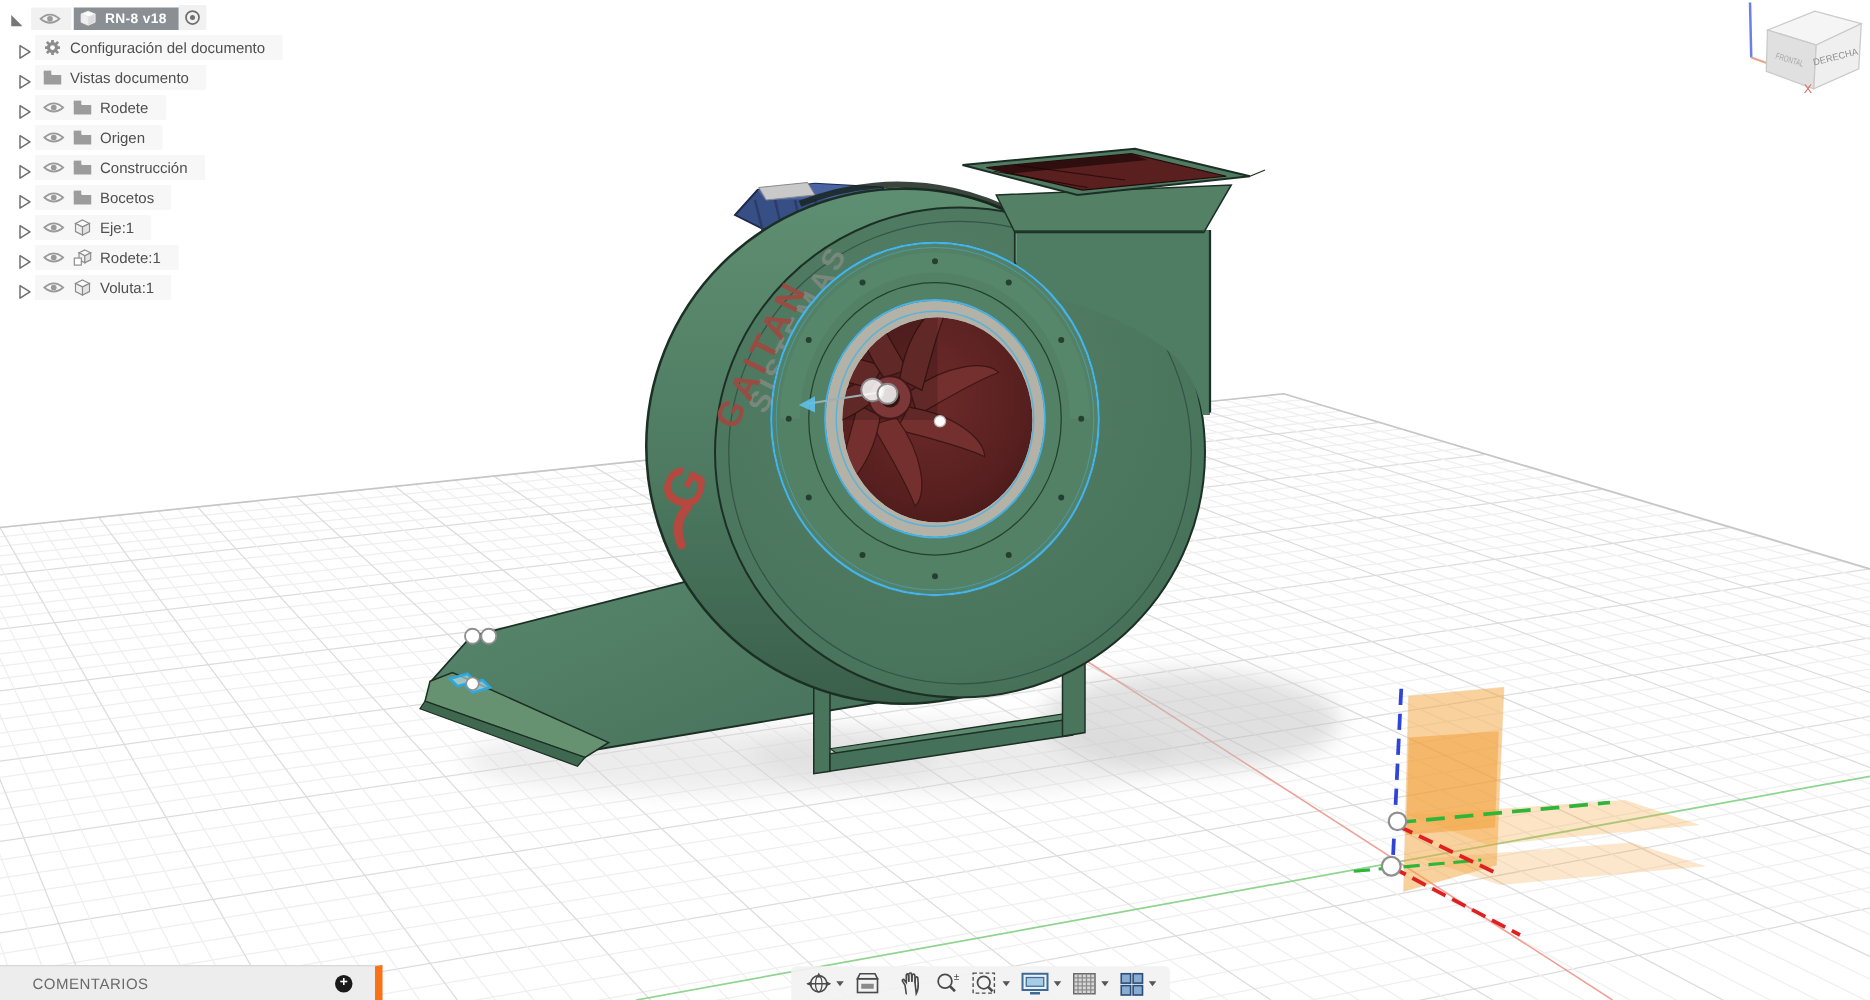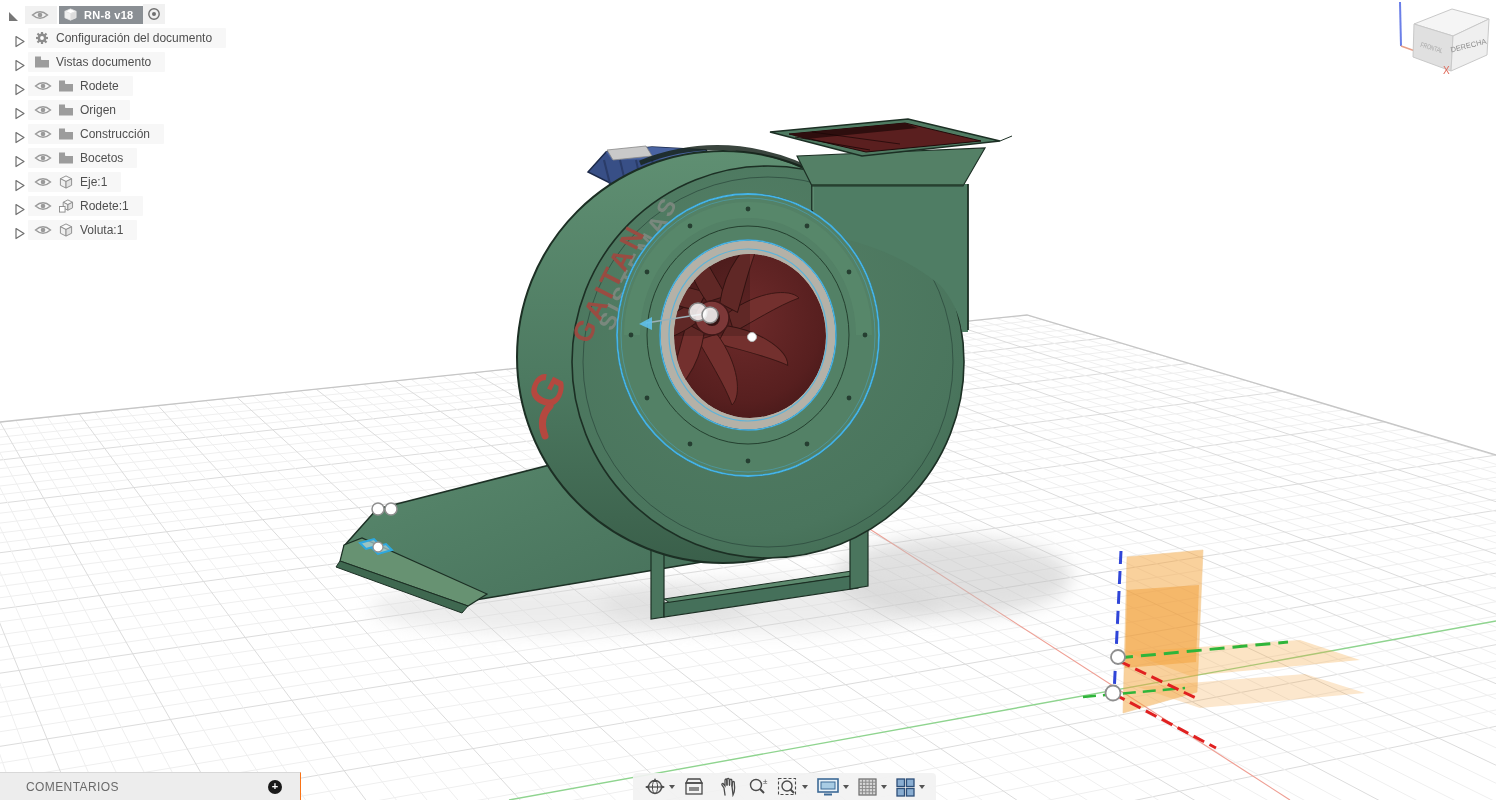--- a/index.html
+++ b/index.html
@@ -20,21 +20,21 @@
   .chip .lbl{margin-left:6px;letter-spacing:.3px;}
   .minipill{display:inline-flex;align-items:center;background:rgba(240,240,240,.95);
         padding:3px 4px;margin-right:2px;}
   .eye{width:18px;height:12px;margin:0 4px 0 2px;flex:0 0 auto;}
   .nicon{width:16px;height:14px;margin:0 6px 0 2px;flex:0 0 auto;display:none;}
   .t-gear .icon-gear,.t-folder .icon-folder,.t-body .icon-body,.t-component .icon-component{display:inline-block;}
   .tlabel{white-space:nowrap;padding-right:4px;}
 
   
   .comments{position:absolute;left:0;bottom:0;width:300px;height:27px;z-index:40;
-      background:#ededed;border-top:1px solid #d8d8d8;border-right:1px solid #f97316;
+      background:#ededed;border-top:1px solid #d8d8d8;border-right:6px solid #f97316;
       display:flex;align-items:center;}
   .comments .clabel{color:#6a6a6a;font-size:12px;letter-spacing:.4px;margin-left:26px;flex:1;}
   .plusbtn{width:14px;height:14px;border-radius:50%;background:#1a1a1a;color:#fff;
       font-size:11px;line-height:13px;text-align:center;font-weight:bold;margin-right:18px;cursor:pointer;}
 
   
   .navbar{position:absolute;left:633px;bottom:0;height:27px;z-index:40;
       background:rgba(242,242,242,.92);border-radius:4px 4px 0 0;
       display:flex;align-items:center;padding:0 8px;gap:2px;}
   .navbtn{display:flex;align-items:center;height:24px;padding:0 3px;cursor:pointer;border-radius:2px;}

